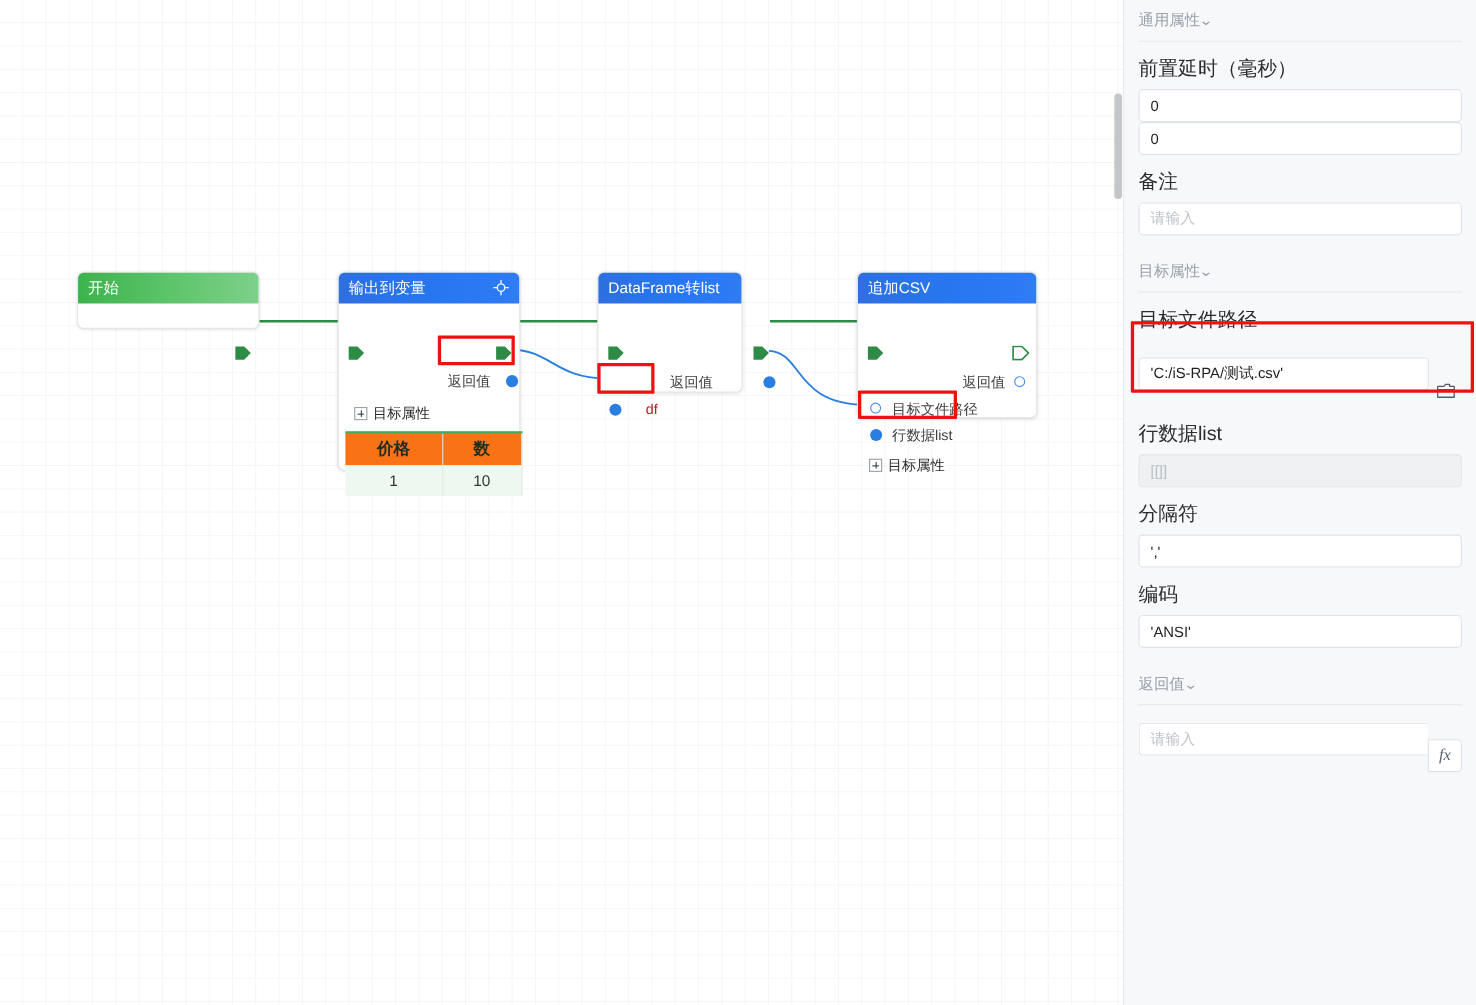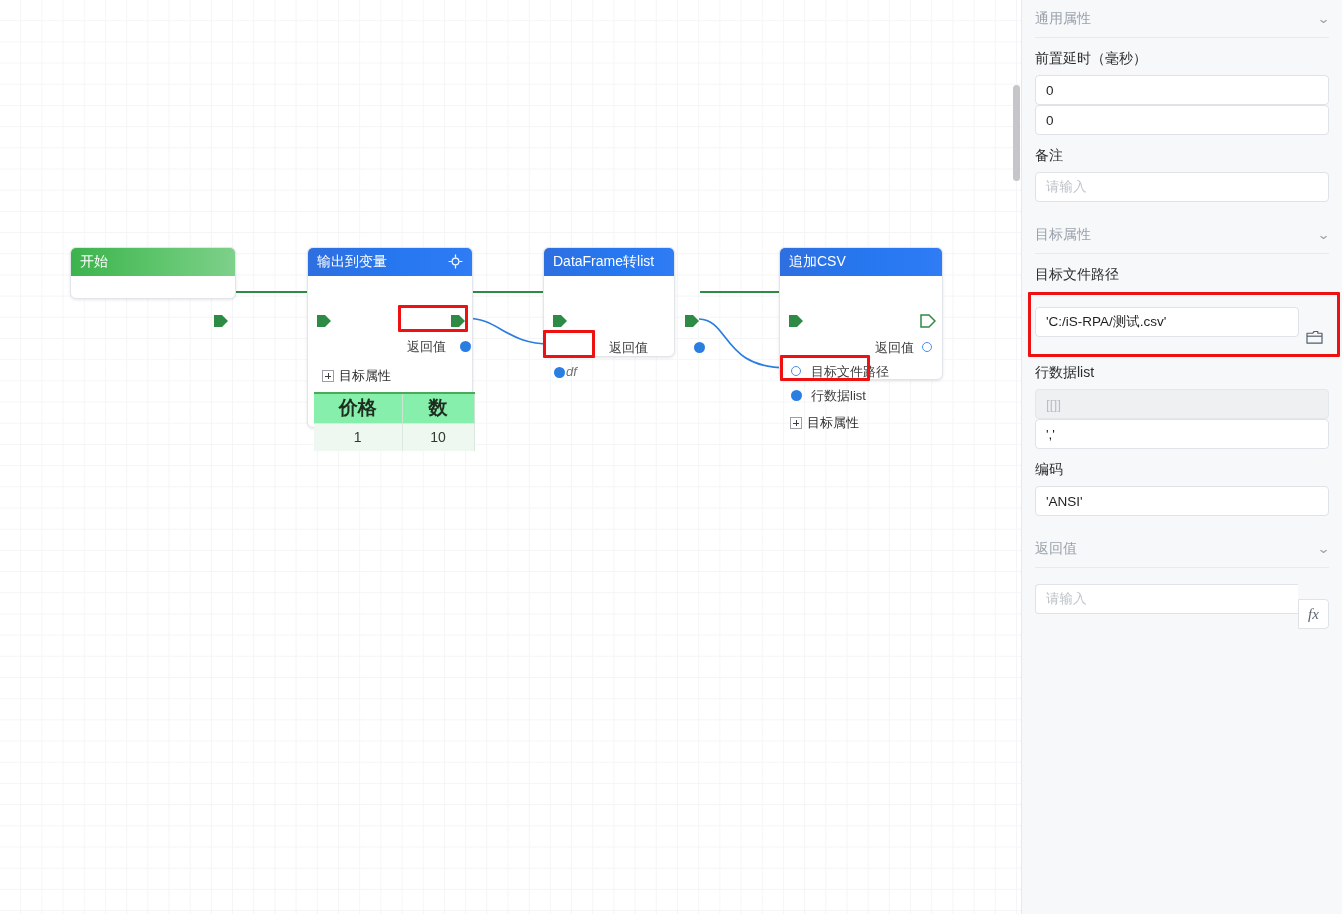--- a/index.html
+++ b/index.html
@@ -79,23 +79,23 @@
   .expander .box::before { left: 2px; right: 2px; top: 4.5px; height: 1px; }
   .expander .box::after  { top: 2px; bottom: 2px; left: 4.5px; width: 1px; }
 
   
   .mini-table {
     position: absolute; border-collapse: collapse; table-layout: fixed;
     border-top: 2px solid #4aaa5c;
     font-size: 13px;
   }
   .mini-table th {
-    background: #86efac; color: #1f2d1f; font-weight: bold;
+    background: #f97316; color: #1f2d1f; font-weight: bold;
     height: 30px; text-align: center; border-right: 1px solid #cfe3d4;
-    font-size: 19px;
+    font-size: 15px;
   }
   .mini-table td {
     background: #eef7f0; color: #2d3b2d; height: 28px;
     text-align: center; border-right: 1px solid #dbeade; border-top: 1px solid #dbeade;
     font-size: 14px;
   }
 
   
   .annot {
     position: absolute; border: 3px solid #ee1111; border-radius: 1px;
@@ -105,28 +105,27 @@
   
   #panel {
     position: absolute; left: 1021px; top: 0;
     width: 321px; height: 914px;
     background: #f7f8fa;
     border-left: 1px solid #e6e8eb;
     overflow: hidden;
     padding: 0 13px;
   }
   .sect-head {
-    display: flex; align-items: center; justify-content: space-between;
+    display: flex; align-items: center; justify-content: flex-start;
     height: 38px; font-size: 14px; color: #9aa1ab;
     border-bottom: 1px solid #e8eaee;
-    gap: 40px;
   }
   .sect-head .chev { font-size: 13px; color: #9aa1ab; transform: scaleX(1.25); }
   .fld-label {
-    font-size: 14px; color: #2c2c2c; margin: 12px 0 7px 0;
+    font-size: 18px; color: #2c2c2c; margin: 12px 0 7px 0;
   }
   .fld {
     position: relative; display: flex; align-items: center;
   }
   .txtbox {
     width: 100%; height: 30px;
     background: #ffffff; border: 1px solid #dfe2e7; border-radius: 4px;
     display: flex; align-items: center; padding: 0 10px;
     font-size: 13.5px; color: #1f1f1f;
     white-space: nowrap; overflow: hidden;
@@ -239,21 +238,21 @@
         <div class="port-flow" style="left:140px; top:38px;">
           <svg width="16" height="14" viewBox="0 0 16 14">
               <path d="M1 1 L9 1 L15 7 L9 13 L1 13 Z" fill="#2e8b45"></path>
             </svg>
         </div>
 
         <span class="port-label" style="right:26px; top:63px;">返回值</span>
         <span class="port-dot" style="left:150px; top:66px;"></span>
 
         <span class="port-dot" style="left:10px; top:91px;"></span>
-        <span class="port-label" style="left:22px; top:88px; color:#737373;font-style:italic;">df</span>
+        <span class="port-label" style="left:43px; top:88px; color:#b91c1c;">df</span>
       </div>
     </div>
 
     <div class="node" style="left:779px; top:247px; width:164px; height:133px;">
       <div class="node-header blue">
         <span class="title">追加CSV</span>
       </div>
       <div class="node-body" style="height:134px;">
         <div class="port-flow" style="left:8px; top:38px;">
           <svg width="16" height="14" viewBox="0 0 16 14">
@@ -326,20 +325,21 @@
           <path d="M1 6.6 L17 6.6" stroke="#515c6b" stroke-width="1.25"></path>
         </svg>
       </div>
     </div>
 
     <div class="fld-label">行数据list</div>
     <div class="fld">
       <div class="txtbox disabled">[[]]</div>
     </div>
 
+    <div class="fld-label">分隔符</div>
     <div class="fld">
       <div class="txtbox">','</div>
     </div>
 
     <div class="fld-label">编码</div>
     <div class="fld">
       <div class="txtbox">'ANSI'</div>
     </div>
 
     <div style="height:14px;"></div>

